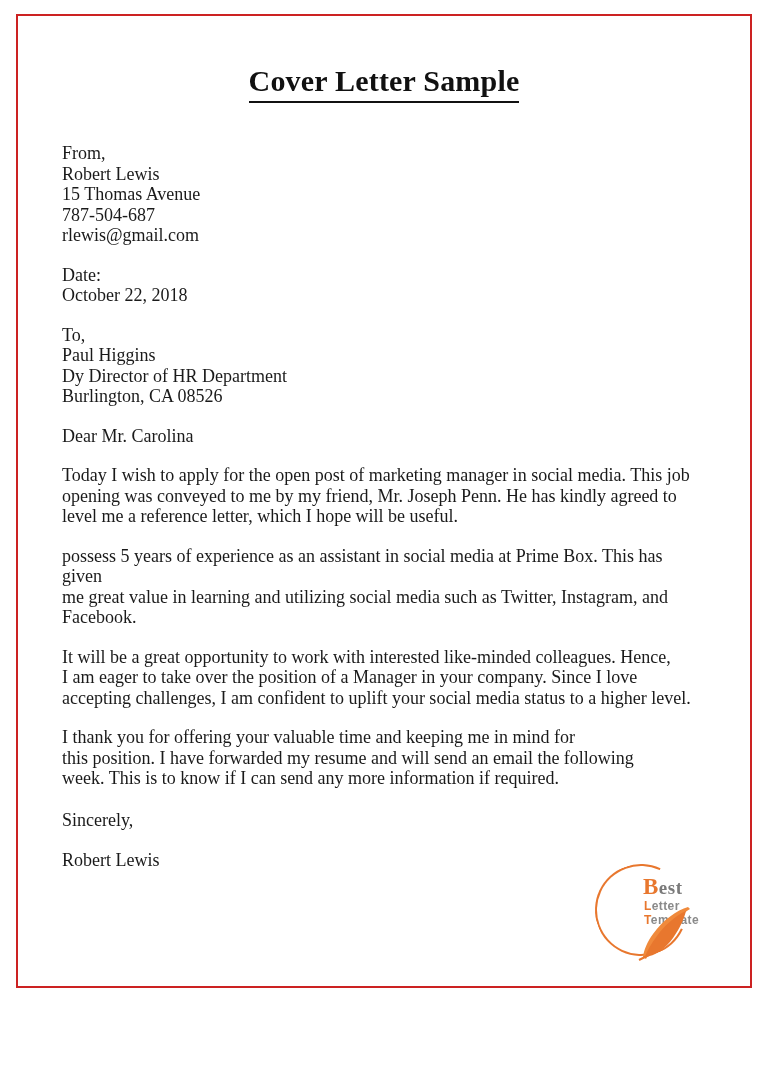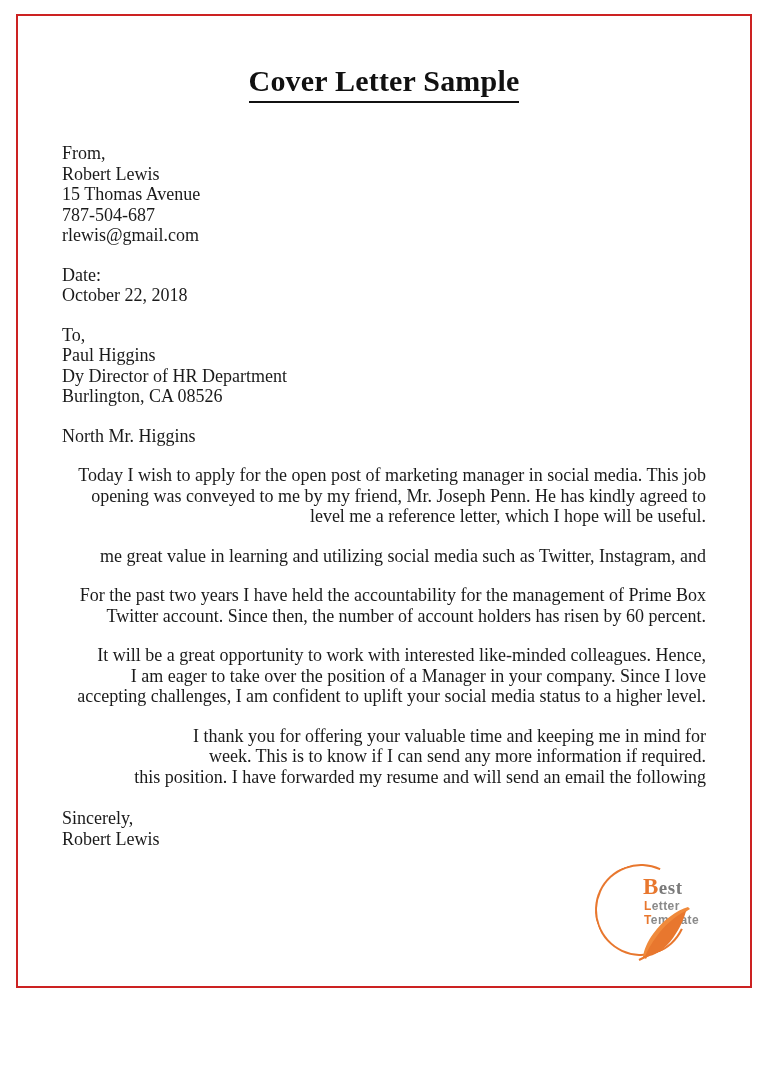--- a/index.html
+++ b/index.html
@@ -50,30 +50,31 @@
   }
   .block {
     margin-bottom: 19px;
   }
   .block .line {
     display: block;
     white-space: pre-wrap;
   }
   .para {
     margin-bottom: 19px;
-    text-align: right;
+    text-align: left;
   }
   .para .line {
     display: block;
   }
   .salutation {
     margin-bottom: 19px;
   }
   .closing {
     margin-top: 21px;
+    margin-bottom: 20px;
   }
   .signature {
     margin-bottom: 0;
   }
   
   .logo {
     position: absolute;
     right: 23px;
     bottom: 22px;
     width: 140px;
@@ -152,47 +153,45 @@
         <span class="line">October 22, 2018</span>
       </div>
 
       <div class="block">
         <span class="line">To,</span>
         <span class="line">Paul Higgins</span>
         <span class="line">Dy Director of HR Department</span>
         <span class="line">Burlington, CA 08526</span>
       </div>
 
-      <div class="salutation">North Mr. Higgins</div>
+      <div class="salutation">Dear Mr. Carolina</div>
 
       <div class="para">
         <span class="line">Today I wish to apply for the open post of marketing manager in social media. This job</span>
         <span class="line">opening was conveyed to me by my friend, Mr. Joseph Penn. He has kindly agreed to</span>
         <span class="line">level me a reference letter, which I hope will be useful.</span>
       </div>
 
       <div class="para">
+        <span class="line">possess 5 years of experience as an assistant in social media at Prime Box. This has given</span>
         <span class="line">me great value in learning and utilizing social media such as Twitter, Instagram, and</span>
-      </div>
-
-      <div class="para">
-        <span class="line">For the past two years I have held the accountability for the management of Prime Box</span>
-        <span class="line">Twitter account. Since then, the number of account holders has risen by 60 percent.</span>
-      </div>
+        <span class="line">Facebook.</span>
+      </div>
+
 
       <div class="para">
         <span class="line">It will be a great opportunity to work with interested like-minded colleagues. Hence,</span>
         <span class="line">I am eager to take over the position of a Manager in your company. Since I love</span>
         <span class="line">accepting challenges, I am confident to uplift your social media status to a higher level.</span>
       </div>
 
       <div class="para">
         <span class="line">I thank you for offering your valuable time and keeping me in mind for</span>
+        <span class="line">this position. I have forwarded my resume and will send an email the following</span>
         <span class="line">week. This is to know if I can send any more information if required.</span>
-        <span class="line">this position. I have forwarded my resume and will send an email the following</span>
       </div>
 
       <div class="closing">Sincerely,</div>
       <div class="signature">Robert Lewis</div>
 
     </div>
 
     <div class="logo">
       <div class="arc"></div>
       <div class="best"><span class="cap">B</span><span>est</span></div>

